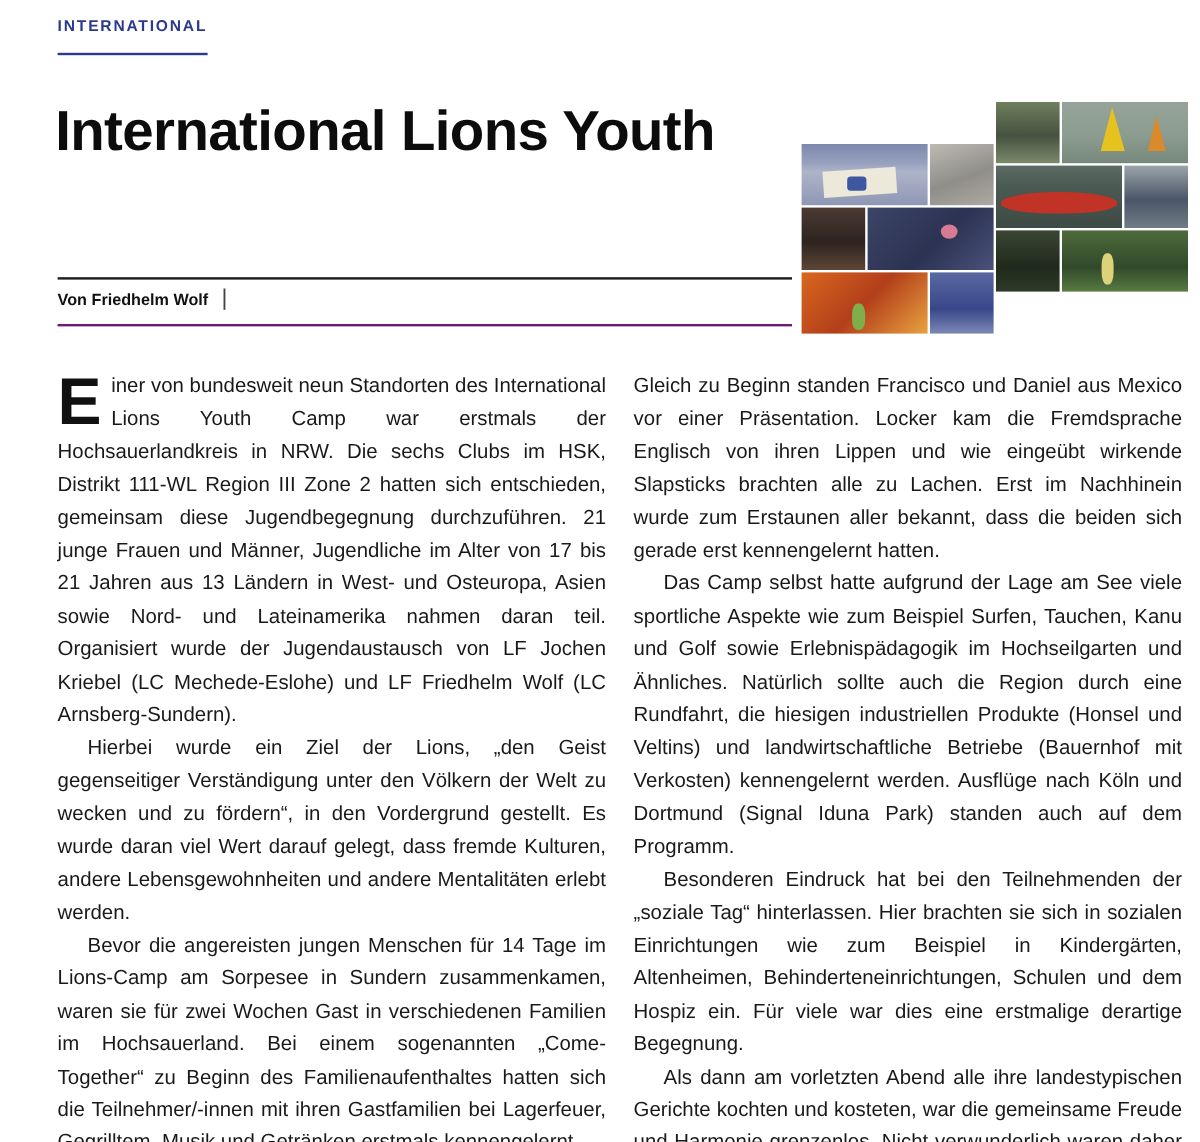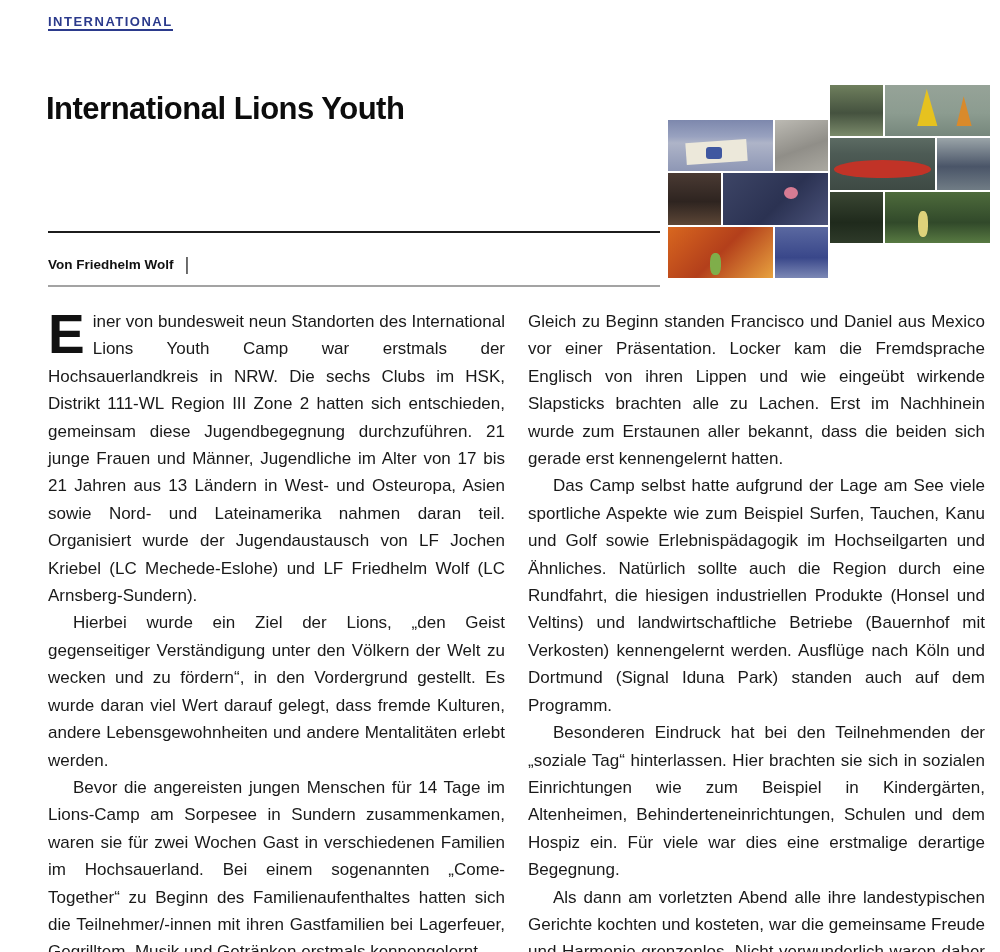--- a/index.html
+++ b/index.html
@@ -15,45 +15,45 @@
 
   
   .kicker {
     position:absolute; left:48px; right:0; top:14px;
     display:flex; align-items:flex-end;
     font-size:13px; letter-spacing:1.5px; font-weight:700;
   }
   .kicker-section {
     color:#2b3a8c;
     border-bottom:2px solid #2b3a8c;
-    padding-bottom:0;
+    padding-bottom:15px;
     margin-right:12px;
     white-space:nowrap;
   }
   .kicker-rest {
     flex:1;
     border-bottom:2px solid #2e3a7c;
     padding-bottom:3px;
     color:#101010;
     white-space:nowrap;
   }
 
   
   .headline {
     position:absolute; left:46px; top:80px; margin:0;
-    font-size:31px; line-height:58px; font-weight:700;
+    font-size:47px; line-height:58px; font-weight:700;
     letter-spacing:-0.5px; color:#0c0c0c; width:620px;
   }
 
   
   .byline {
     position:absolute; left:48px; top:231px; width:612px;
     border-top:2px solid #1c1c1c;
-    border-bottom:2px solid #a3a3a3;
-    padding:20px 0 10px 0;
+    border-bottom:2px solid #701a75;
+    padding:5px 0 10px 0;
     display:flex; align-items:center;
   }
   .byline-author { font-size:13.5px; font-weight:700; color:#111; white-space:nowrap; }
   .byline-sep { font-size:19px; font-weight:400; color:#444; margin:0 11px; }
   .byline-subtitle { font-size:18.5px; font-weight:400; color:#151515; white-space:nowrap; }
 
   
   .collage { position:absolute; display:flex; flex-direction:column; gap:2px; }
   .collage-left  { left:668px; top:120px; width:160px; height:158px; }
   .collage-right { left:830px; top:85px;  width:160px; height:158px; }

